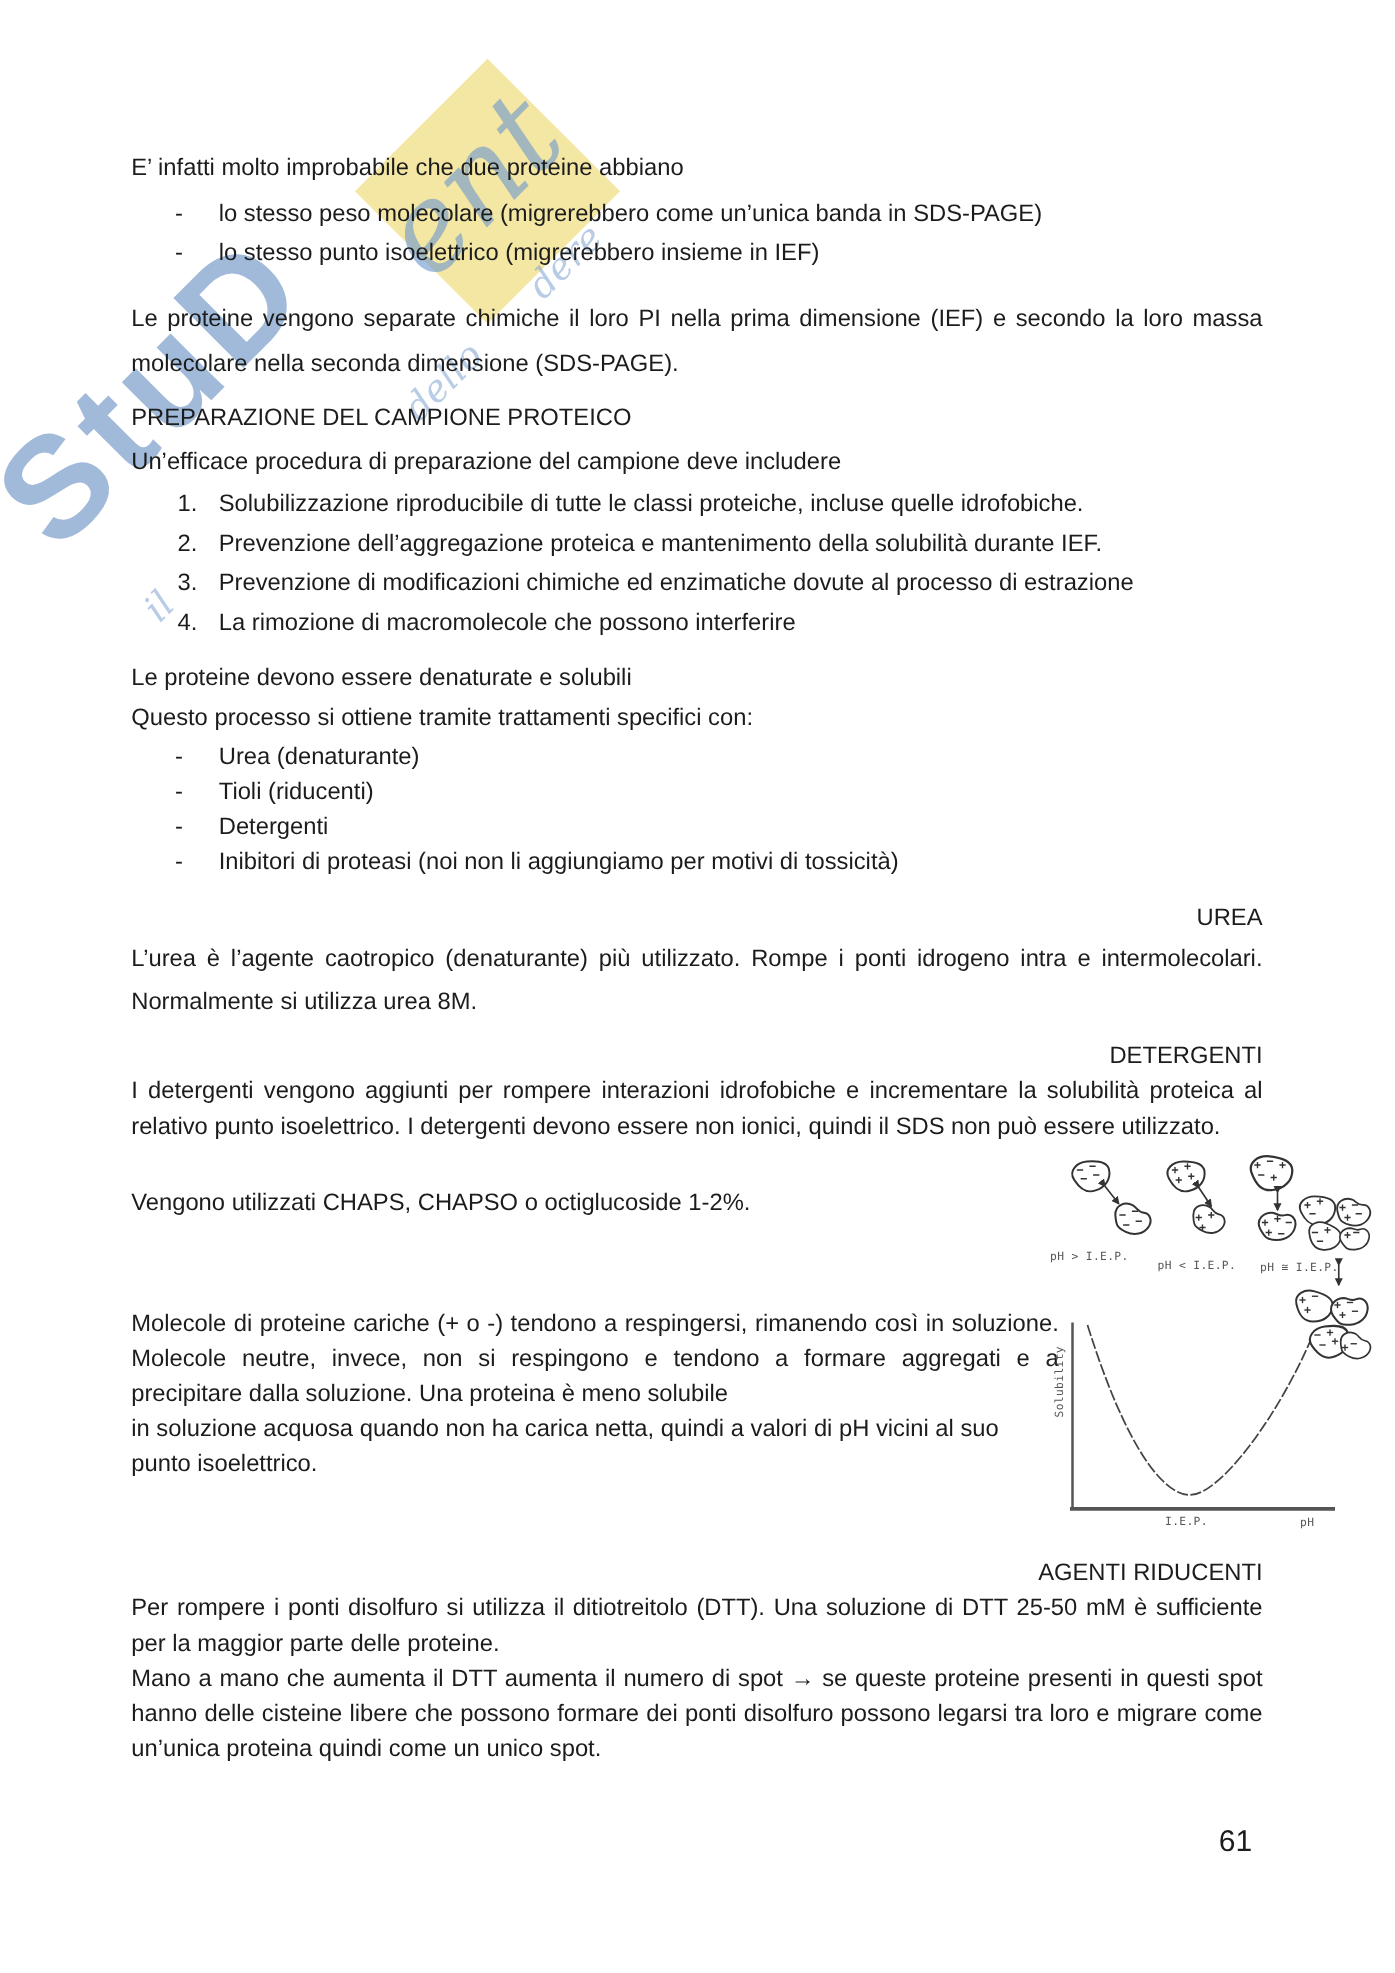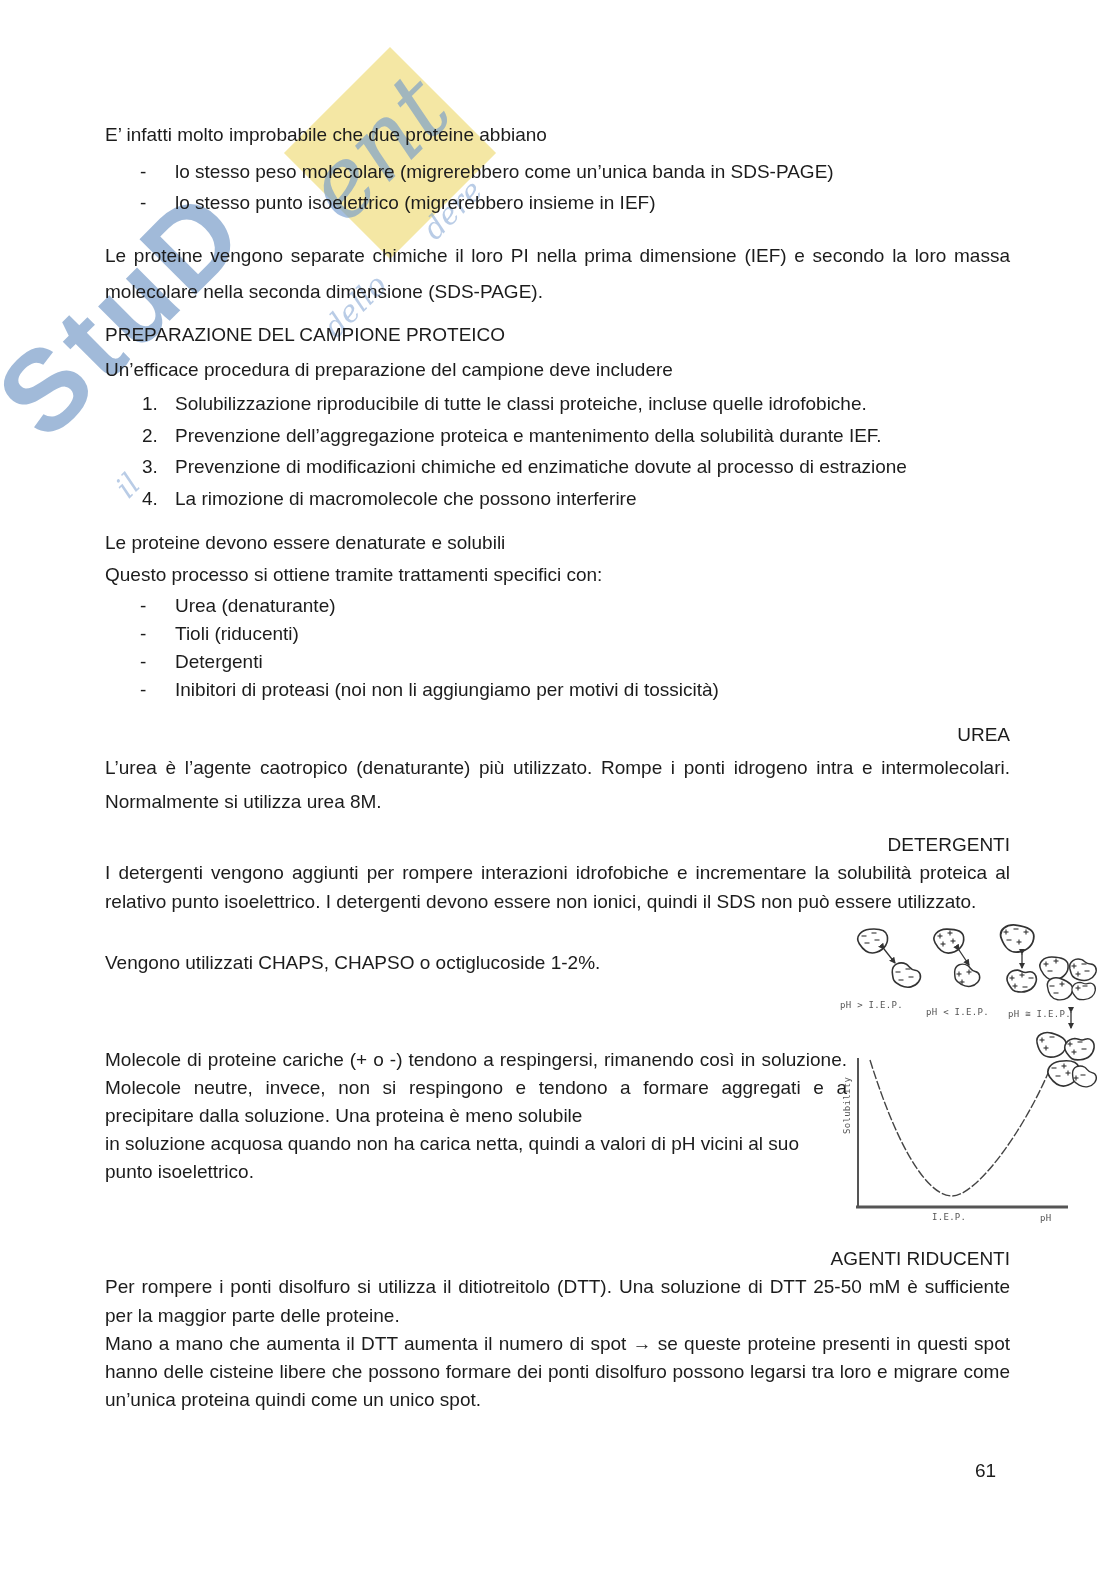--- a/index.html
+++ b/index.html
@@ -47,21 +47,21 @@
   .content{z-index:1;}
   .col{left:105px;width:905px;}
   .bullet-row{position:relative;padding-left:70px;}
   .bullet-row .dash{position:absolute;left:35px;}
   .num-row{position:relative;padding-left:70px;}
   .num-row .num{position:absolute;left:37px;}
   .fig-label{
     font-family:"DejaVu Sans Mono",monospace;
     fill:#555;font-size:9px;letter-spacing:0.3px;
   }
-  .pgnum{font-size:19px;}
+  .pgnum{font-size:24px;}
 </style>
 </head>
 <body>
 
 <div class="page">
 
   <div class="wm wm-letters">StuD</div>
   <div class="wm wm-badge"></div>
   <div class="wm wm-script">ent</div>
   <div class="wm wm-frag" style="left:118px;top:468px;">il</div>

